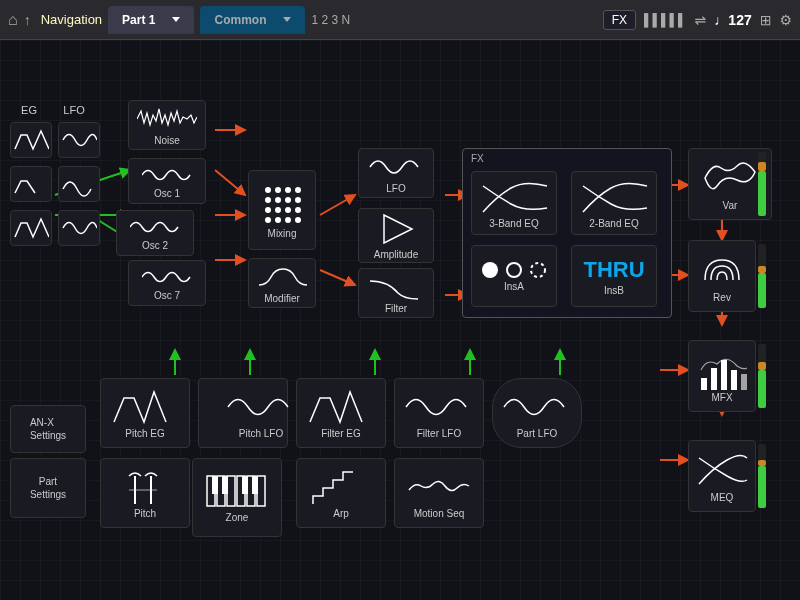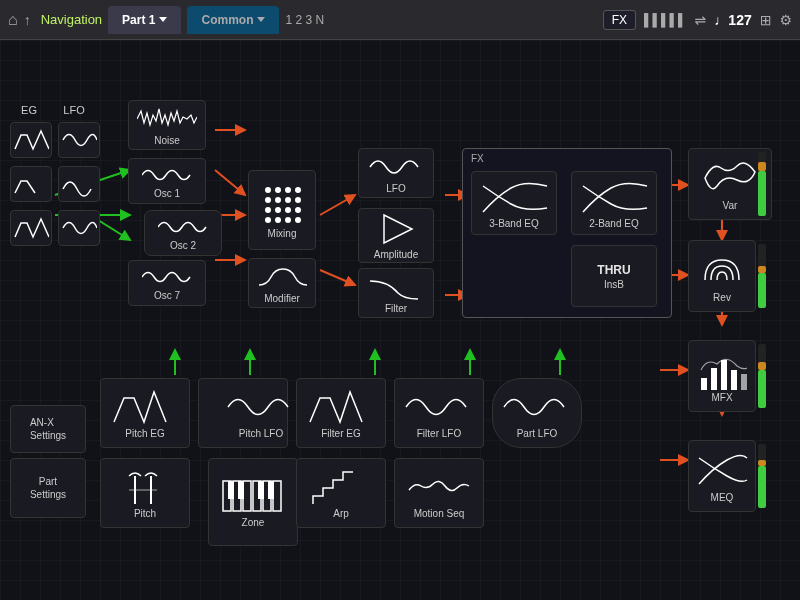--- a/index.html
+++ b/index.html
@@ -21,31 +21,31 @@
       align-items: center;
       padding: 0 8px;
       gap: 6px;
       flex-shrink: 0;
       border-bottom: 1px solid #444;
     }
     .top-bar .nav-icons {
       display: flex; align-items: center; gap: 6px;
     }
     .top-bar .nav-label {
-      color: #bef264; font-size: 13px; margin-left: 4px;
+      color: #fef9c3; font-size: 13px; margin-left: 4px;
     }
     .top-tab {
       height: 28px;
       padding: 0 14px;
       border-radius: 4px 4px 0 0;
       border: none;
       cursor: pointer;
       font-size: 12px;
       font-weight: bold;
-      display: flex; align-items: center; gap: 4px;
+      display: flex; align-items: center; gap: 17px;
     }
     .top-tab.active {
       background: #3a3a4a;
       color: #fff;
     }
     .top-tab.inactive {
       background: #0c4a6e;
       color: #aaa;
     }
     .top-tab .arrow-down {
@@ -274,21 +274,21 @@
     <span class="module-label">Noise</span>
   </div>
 
   <div class="module" style="left:128px;top:118px;width:78px;height:46px;">
     <svg width="50" height="22">
       <path d="M0,11 Q6,2 12,11 Q18,20 24,11 Q30,2 36,11 Q42,20 48,11" fill="none" stroke="#fff" stroke-width="1.5"></path>
     </svg>
     <span class="module-label">Osc 1</span>
   </div>
 
-  <div class="module" style="left:144px;top:170px;width:78px;height:46px;border-radius:7px;">
+  <div class="module" style="left:116px;top:170px;width:78px;height:46px;">
     <svg width="50" height="22">
       <path d="M0,11 Q6,2 12,11 Q18,20 24,11 Q30,2 36,11 Q42,20 48,11" fill="none" stroke="#fff" stroke-width="1.5"></path>
     </svg>
     <span class="module-label">Osc 2</span>
   </div>
 
   <div class="module" style="left:128px;top:220px;width:78px;height:46px;">
     <svg width="50" height="22">
       <path d="M0,11 Q6,2 12,11 Q18,20 24,11 Q30,2 36,11 Q42,20 48,11" fill="none" stroke="#fff" stroke-width="1.5"></path>
     </svg>
@@ -360,23 +360,37 @@
     </div>
 
     <div class="module" style="left:108px;top:22px;width:86px;height:64px;">
       <svg width="70" height="38">
         <path d="M4,34 Q18,18 32,10 Q46,2 68,8" fill="none" stroke="#fff" stroke-width="1.5"></path>
         <path d="M4,8 Q18,18 32,26 Q46,34 68,30" fill="none" stroke="#fff" stroke-width="1.5"></path>
       </svg>
       <span class="module-label">2-Band EQ</span>
     </div>
 
+    <div class="module" style="left:8px;top:96px;width:86px;height:62px;">
+      <div style="display:flex;gap:6px;align-items:center;">
+        <svg width="18" height="18">
+          <circle cx="9" cy="9" r="8" fill="#fff"></circle>
+        </svg>
+        <svg width="18" height="18">
+          <circle cx="9" cy="9" r="7" fill="none" stroke="#fff" stroke-width="2"></circle>
+        </svg>
+        <svg width="18" height="18">
+          <circle cx="9" cy="9" r="7" fill="none" stroke="#fff" stroke-width="2" stroke-dasharray="3,3"></circle>
+        </svg>
+      </div>
+      <span class="module-label">InsA</span>
+    </div>
 
     <div class="module" style="left:108px;top:96px;width:86px;height:62px;">
-      <span style="font-size:12px;font-weight:bold;color:#e5e5e5;">THRU</span>
+      <span style="font-size:22px;font-weight:bold;color:#0ea5e9;">THRU</span>
       <span class="module-label">InsB</span>
     </div>
   </div>
 
   <div class="module" style="left:688px;top:108px;width:84px;height:72px;">
     <svg width="54" height="40">
       <path d="M2,20 Q10,4 18,10 Q26,16 34,8 Q42,0 52,14 Q46,28 34,22 Q22,16 14,28 Q8,36 2,20z" fill="none" stroke="#fff" stroke-width="1.5"></path>
     </svg>
     <span class="module-label">Var</span>
   </div>
@@ -480,21 +494,21 @@
     <svg width="60" height="38">
 
       <line x1="20" y1="36" x2="20" y2="8" stroke="#fff" stroke-width="2"></line>
       <line x1="36" y1="36" x2="36" y2="8" stroke="#fff" stroke-width="2"></line>
       <path d="M14,8 Q20,2 26,8 M30,8 Q36,2 42,8" fill="none" stroke="#fff" stroke-width="1.5"></path>
       <line x1="14" y1="22" x2="42" y2="22" stroke="#fff" stroke-width="1.2" opacity="0.5"></line>
     </svg>
     <span class="module-label">Pitch</span>
   </div>
 
-  <div class="module" style="left:208px;top:418px;width:90px;height:88px;">
+  <div class="module" style="left:192px;top:418px;width:90px;height:79px;">
     <svg width="64" height="38">
 
       <rect x="2" y="4" width="8" height="30" fill="none" stroke="#fff" stroke-width="1.5"></rect>
       <rect x="12" y="4" width="8" height="30" fill="none" stroke="#fff" stroke-width="1.5"></rect>
       <rect x="22" y="4" width="8" height="30" fill="none" stroke="#fff" stroke-width="1.5"></rect>
       <rect x="32" y="4" width="8" height="30" fill="none" stroke="#fff" stroke-width="1.5"></rect>
       <rect x="42" y="4" width="8" height="30" fill="none" stroke="#fff" stroke-width="1.5"></rect>
       <rect x="52" y="4" width="8" height="30" fill="none" stroke="#fff" stroke-width="1.5"></rect>
 
       <rect x="7" y="4" width="6" height="18" fill="#fff"></rect>

